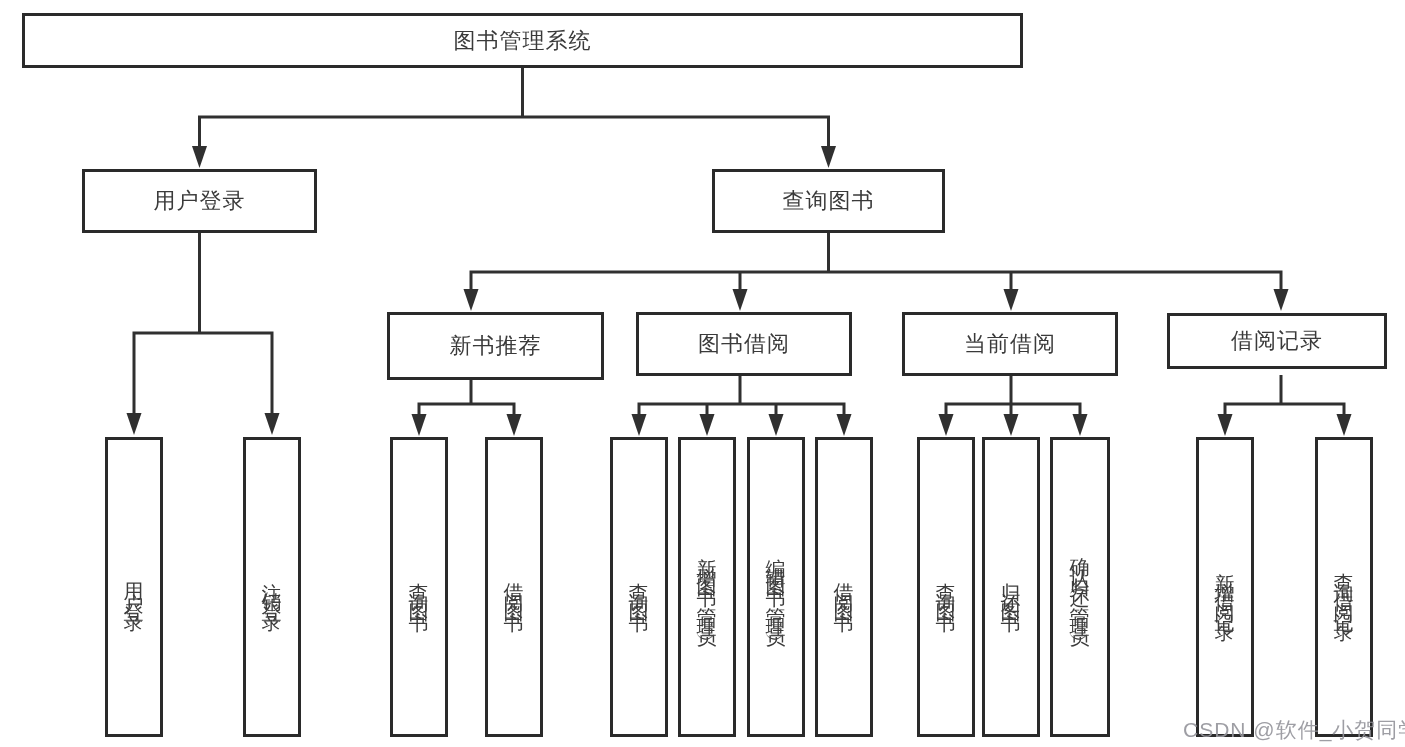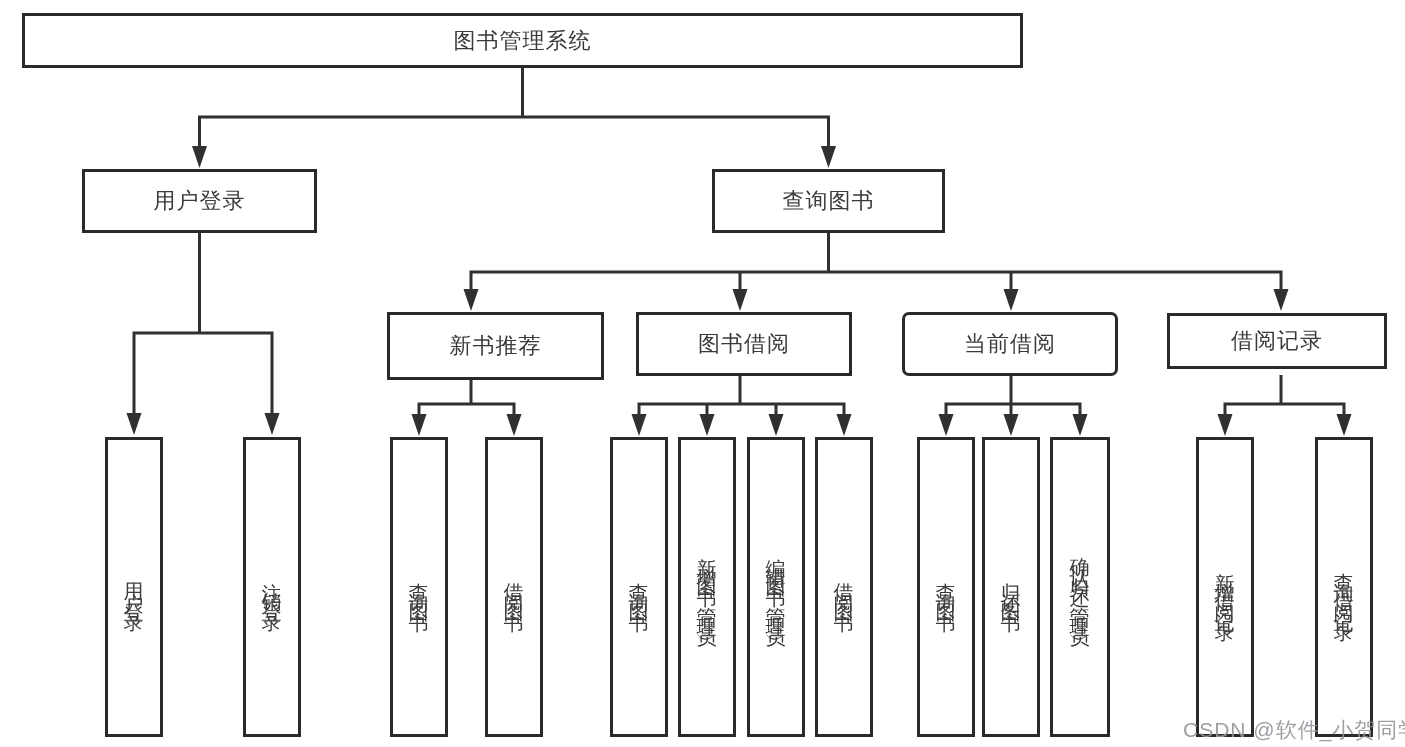--- a/index.html
+++ b/index.html
@@ -94,21 +94,21 @@
   </g>
 </svg>
 
 <div class="hbox" style="left:22px; top:13px; width:1001px; height:55px;">图书管理系统</div>
 
 <div class="hbox" style="left:82px; top:169px; width:235px; height:64px;">用户登录</div>
 <div class="hbox" style="left:712px; top:169px; width:233px; height:64px;">查询图书</div>
 
 <div class="hbox" style="left:363px; top:312px; width:217px; height:68px;margin-left:24px;">新书推荐</div>
 <div class="hbox" style="left:636px; top:312px; width:216px; height:64px;">图书借阅</div>
-<div class="hbox" style="left:902px; top:312px; width:216px; height:64px;border-radius:7px;">当前借阅</div>
+<div class="hbox" style="left:902px; top:312px; width:216px; height:64px;">当前借阅</div>
 <div class="hbox" style="left:1167px; top:313px; width:220px; height:56px;">借阅记录</div>
 
 <div class="vbox" style="left:105px;">
   <span class="vtext">用户登录</span>
 </div>
 <div class="vbox" style="left:243px;">
   <span class="vtext">注销登录</span>
 </div>
 
 <div class="vbox" style="left:390px;">

